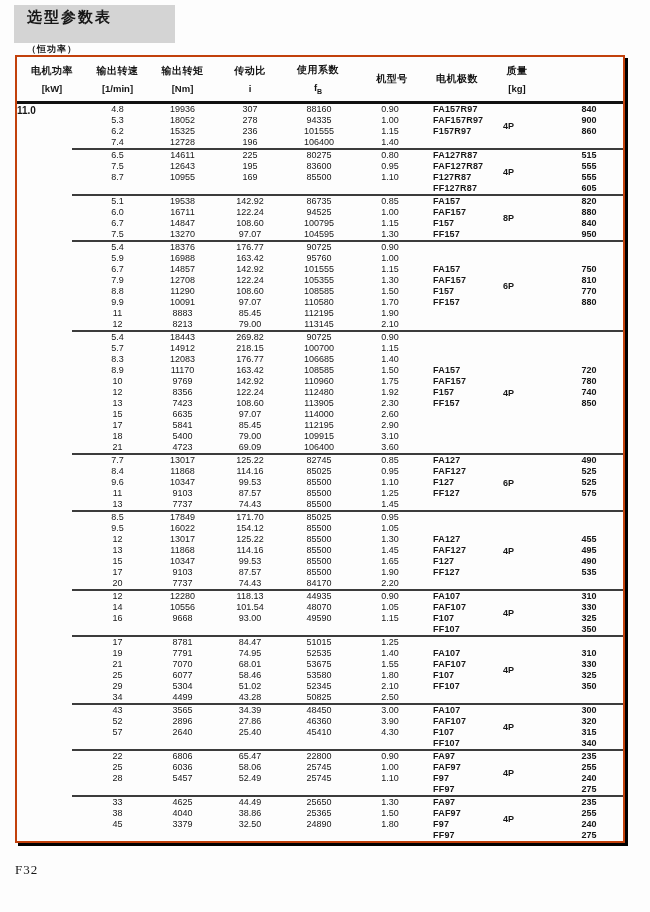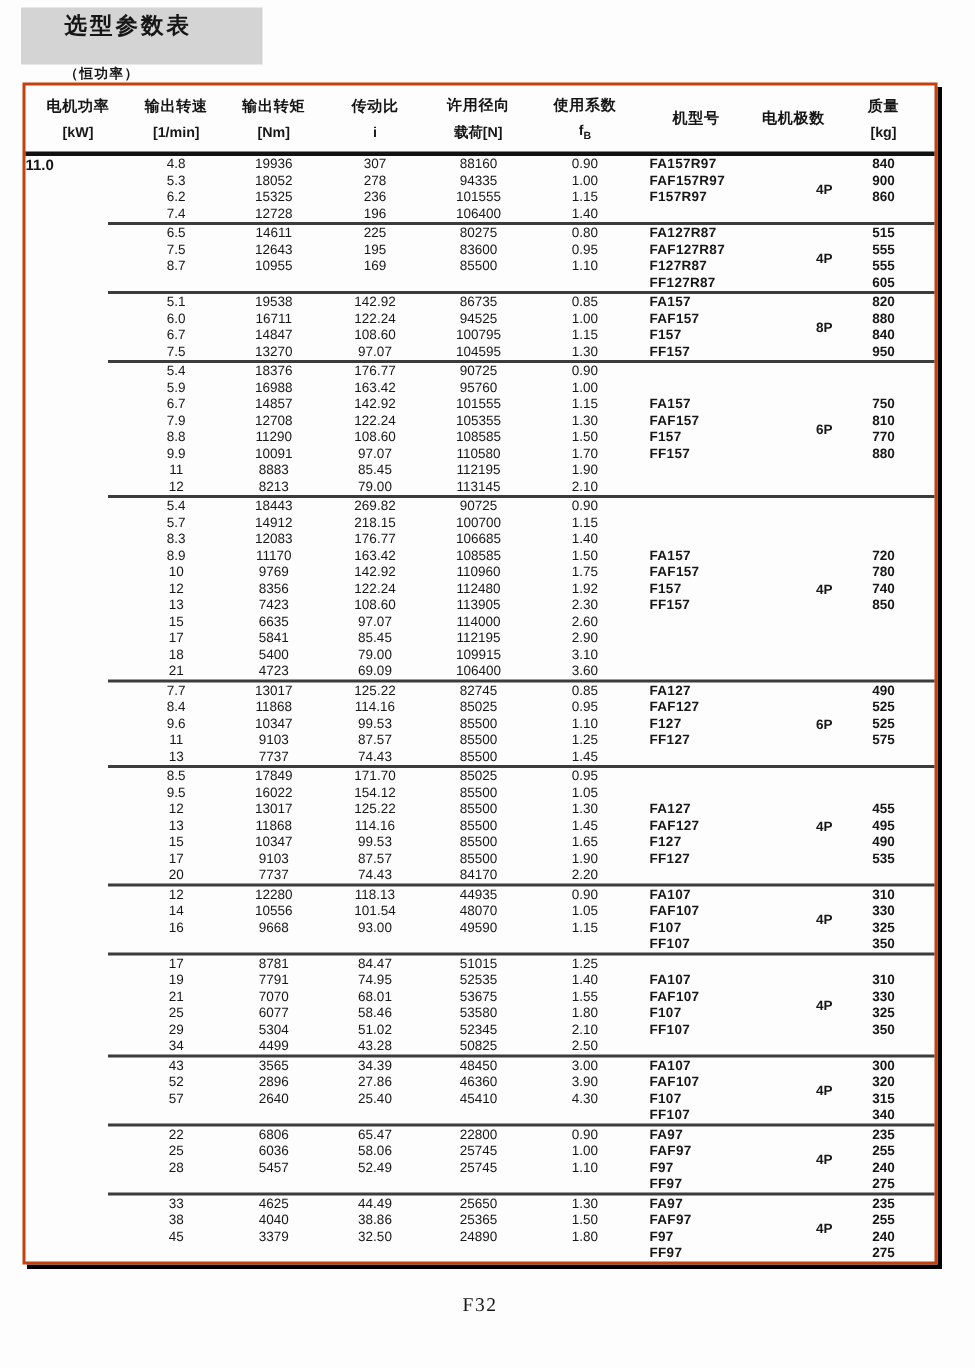--- a/index.html
+++ b/index.html
@@ -3,21 +3,21 @@
 <meta charset="utf-8">
 <style>
   html,body{margin:0;padding:0;background:#fff;}
   .page{
     position:relative;width:650px;height:912px;background:#fdfdfd;
     font-family:"Liberation Sans","DejaVu Sans",sans-serif;color:#161616;
     overflow:hidden;
   }
   .title-box{
     position:absolute;left:14px;top:5px;width:161px;height:38px;
-    background:#d4d4d4;box-sizing:border-box;padding:3px 0 0 29px;
+    background:#d4d4d4;box-sizing:border-box;padding:3px 0 0 13px;
   }
   .title{font-size:15px;font-weight:bold;letter-spacing:2px;}
   .subtitle{font-size:9px;font-weight:bold;margin-top:16px;letter-spacing:1px;}
   .sel-table{
     position:absolute;left:15px;top:55px;width:606px;
     border:2px solid #c2410c;box-shadow:3px 3px 0 #000;background:#fdfdfd;
   }
   .thead{display:flex;height:44px;border-bottom:3px solid #111;}
   .hc{display:flex;flex-direction:column;justify-content:center;align-items:center;
       gap:5px;text-align:center;font-weight:bold;}
@@ -28,28 +28,28 @@
   .w5{width:72px;}.w6{width:70px;}.w7{width:78px;}.w8{width:52px;}.w9{width:68px;}
   .tbody{position:relative;}
   .block{position:relative;}
   .row{display:flex;height:11px;line-height:11px;font-size:9px;}
   .cell{text-align:center;box-sizing:border-box;}
   .model{text-align:left;padding-left:8px;font-weight:bold;letter-spacing:0.2px;}
   .weight{font-weight:bold;}
   .sep{height:2px;background:#3c3c3c;margin-left:55px;}
   .pole{
     position:absolute;left:486px;width:52px;top:50%;transform:translateY(-50%);
-    text-align:right;font-size:9px;font-weight:bold;
+    text-align:left;font-size:9px;font-weight:bold;
   }
   .power{
     position:absolute;left:0;top:1px;width:90px;text-align:left;
     font-size:10px;font-weight:bold;
   }
   .footer{
-    position:absolute;left:15px;top:862px;width:610px;text-align:center;
+    position:absolute;left:15px;top:862px;width:610px;
     font-family:"Liberation Serif","DejaVu Serif",serif;font-size:13px;
     letter-spacing:1px;
   }
 </style>
 </head>
 <body>
 
 <div class="page">
 
   <div class="title-box">
@@ -68,24 +68,20 @@
         <div class="h2">[1/min]</div>
       </div>
       <div class="hc w3">
         <div class="h1">输出转矩</div>
         <div class="h2">[Nm]</div>
       </div>
       <div class="hc w4">
         <div class="h1">传动比</div>
         <div class="h2">i</div>
       </div>
-      <div class="hc w5">
-        <div class="h1">许用径向</div>
-        <div class="h2">载荷[N]</div>
-      </div>
       <div class="hc w6">
         <div class="h1">使用系数</div>
         <div class="h2"><span>f</span><sub>B</sub></div>
       </div>
       <div class="hc w7">
         <div class="h1">机型号</div>
       </div>
       <div class="hc w8">
         <div class="h1">电机极数</div>
       </div>

